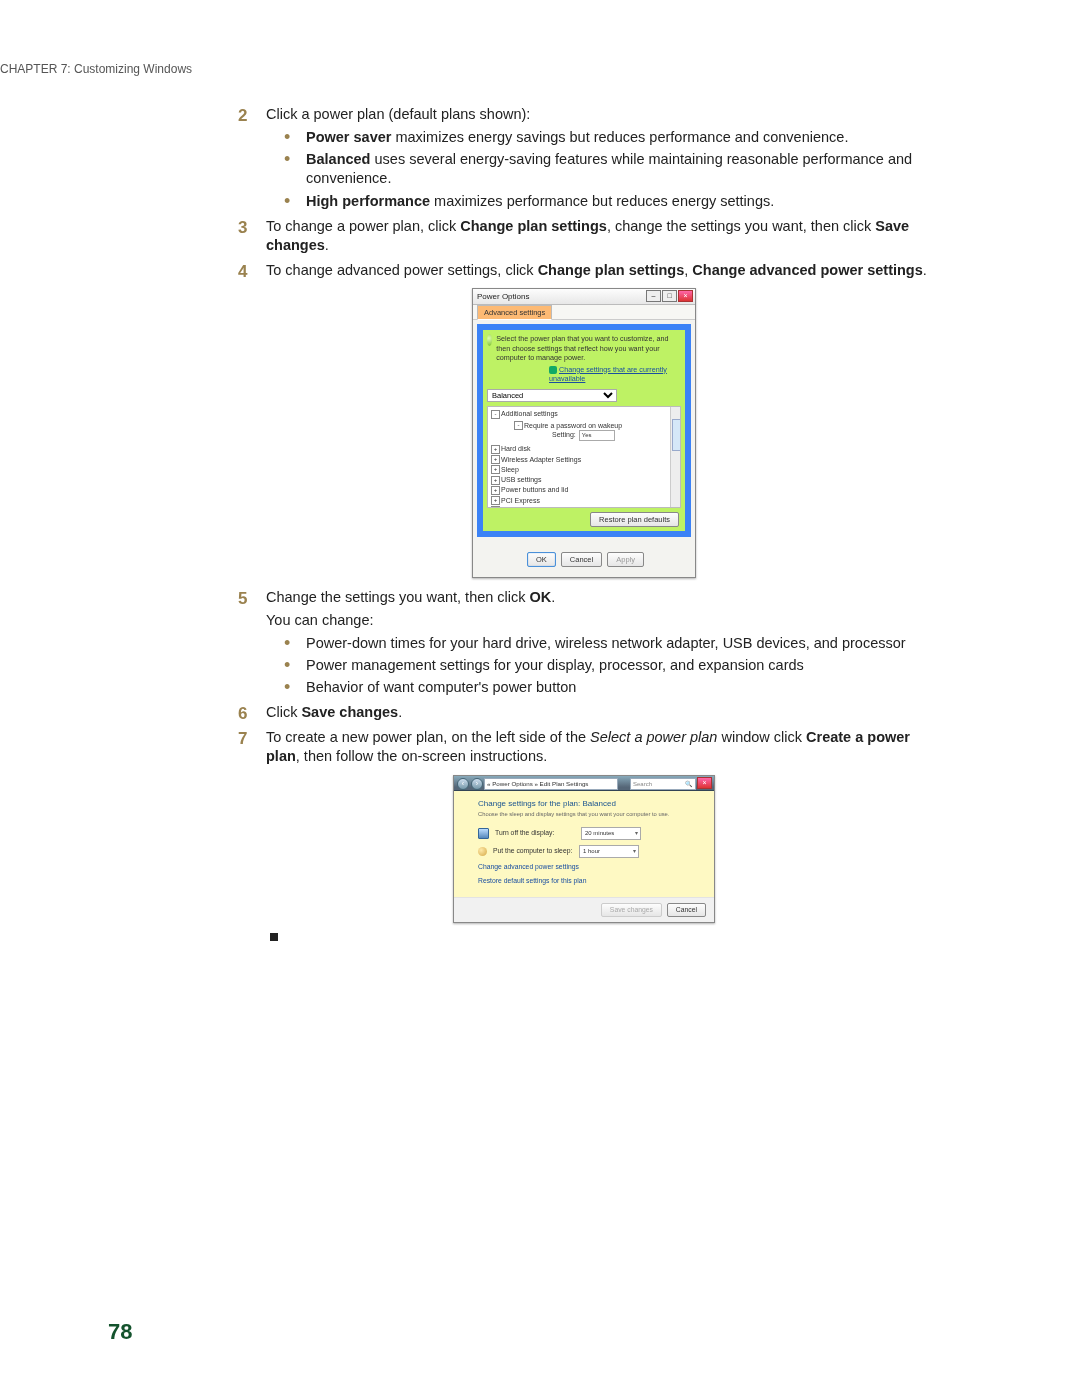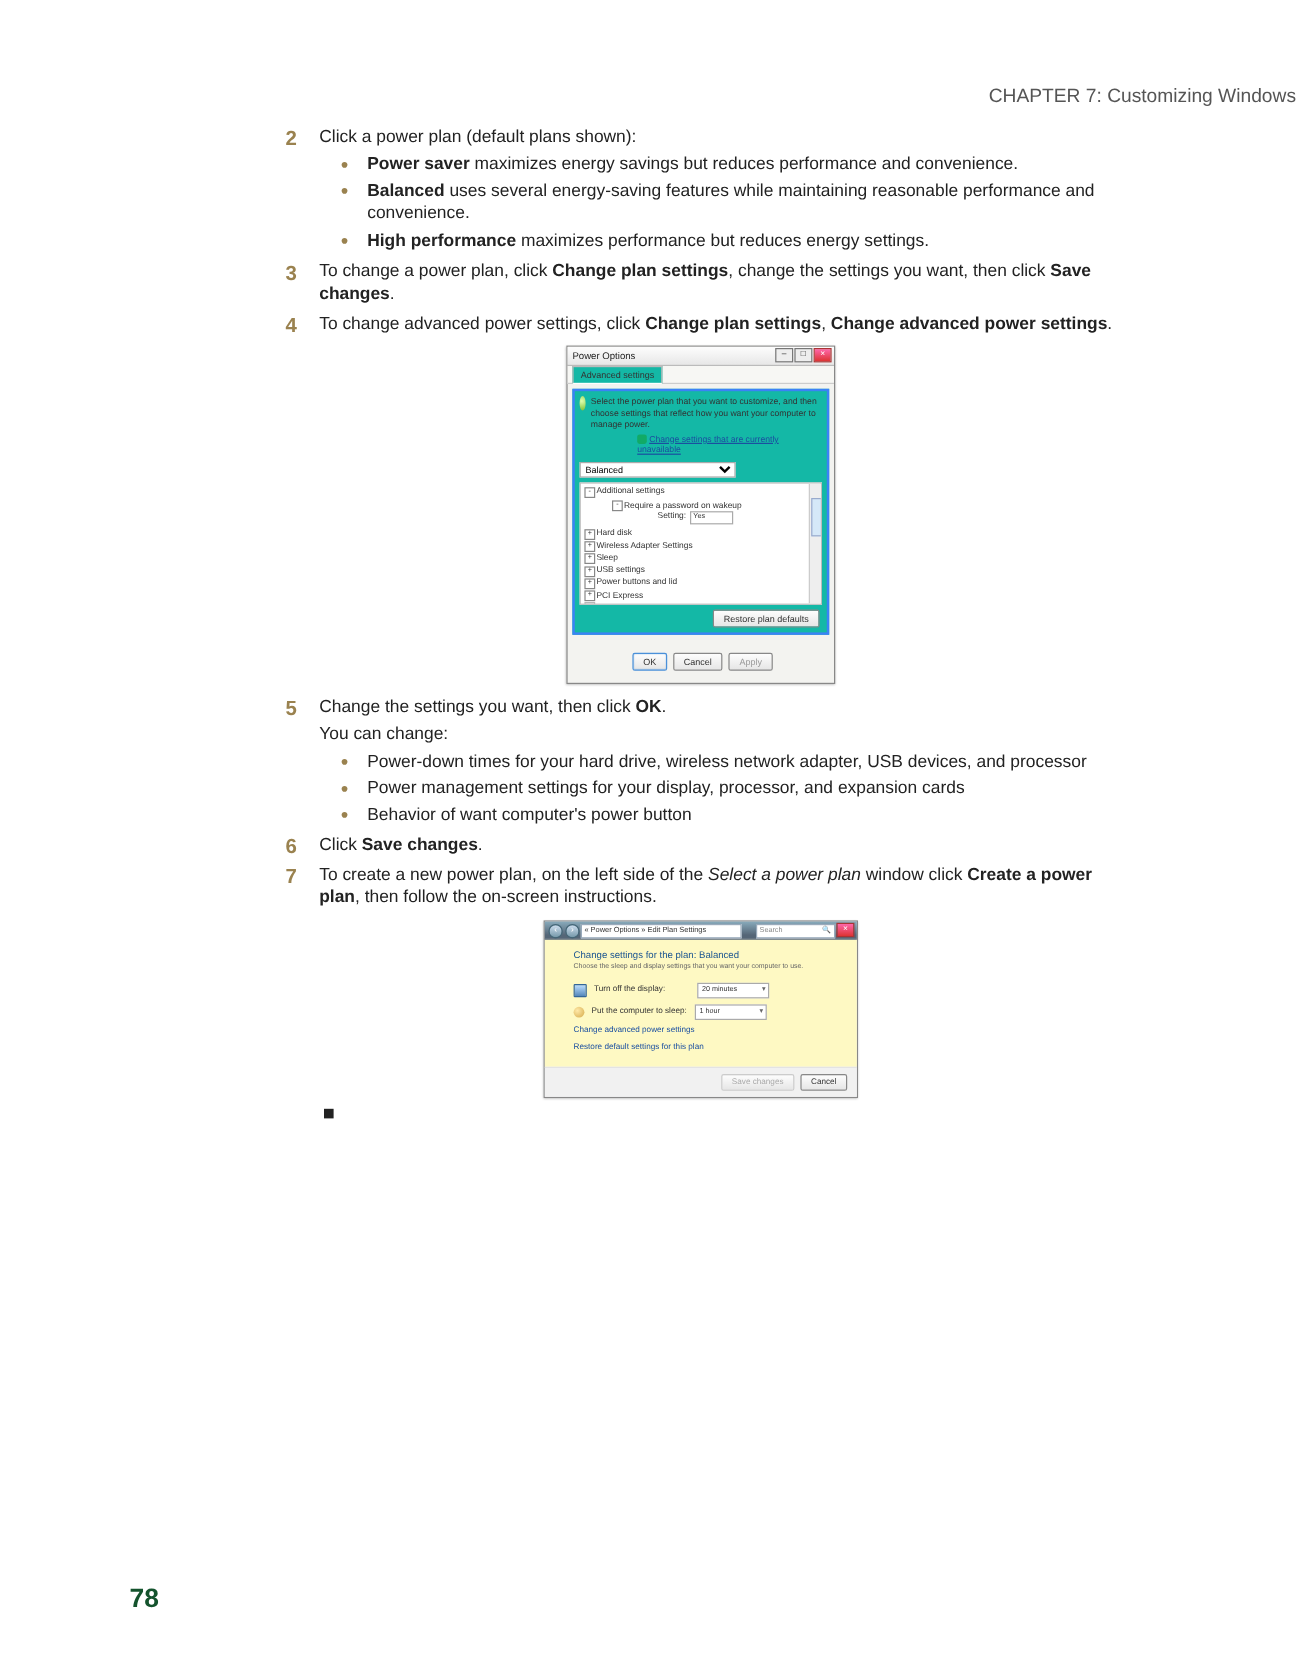--- a/index.html
+++ b/index.html
@@ -1,39 +1,39 @@
 <!DOCTYPE html>
 <html><head>
 <meta charset="utf-8">
 <style>
   html,body{margin:0;padding:0;background:#fff;}
   .page{width:1080px;height:1397px;position:relative;font-family:Verdana,Geneva,sans-serif;color:#222;}
-  .header{position:absolute;top:72px;left:0;width:100%;text-align:right;font-size:16px;color:#555;font-family:"Segoe UI",Arial,sans-serif;}
+  .header{position:absolute;top:62px;left:0;width:100%;text-align:left;font-size:12px;color:#555;font-family:"Segoe UI",Arial,sans-serif;}
   .content{position:absolute;top:105px;left:238px;width:692px;font-size:14.5px;line-height:1.32;}
   ol.steps{list-style:none;margin:0;padding:0;}
   ol.steps>li{position:relative;padding-left:28px;margin-bottom:6px;}
   ol.steps>li>.num{position:absolute;left:0;top:0;font-weight:bold;color:#9a824f;font-size:17px;font-family:"Segoe UI",Arial,sans-serif;}
   ul.bul{list-style:none;margin:4px 0 4px 0;padding:0;}
   ul.bul>li{position:relative;padding-left:40px;margin:3px 0;}
   ul.bul>li:before{content:"•";position:absolute;left:18px;top:0;color:#9a824f;font-size:18px;line-height:1;}
   .bold{font-weight:bold;}
   .italic{font-style:italic;}
 
   
   .dlg1{width:222px;margin:8px auto 10px auto;border:1px solid #888;background:#f3f3f0;font-family:"Segoe UI",Tahoma,sans-serif;font-size:7.2px;color:#333;box-shadow:0 1px 2px rgba(0,0,0,.3);}
   .dlg1 .title{height:15px;background:linear-gradient(#fdfdfd,#e7e7e7);border-bottom:1px solid #bbb;position:relative;padding-left:4px;line-height:15px;font-size:8px;color:#222;}
   .dlg1 .winbtns{position:absolute;right:2px;top:1px;display:flex;gap:1px;}
   .dlg1 .wb{width:13px;height:10px;border:1px solid #777;background:#eee;font-size:7px;text-align:center;line-height:10px;}
   .dlg1 .wb.red{background:linear-gradient(#f6a,#d33);color:#fff;border-color:#a33;}
   .dlg1 .tabrow{height:14px;background:#f7f7f4;border-bottom:1px solid #ccc;}
-  .dlg1 .tab{display:inline-block;height:13px;border:1px solid #bbb;border-bottom:1px solid #fff;background:#14b8a6;padding:0 6px;line-height:13px;margin-left:4px;font-size:7.5px;}
-  .dlg1 .body{background:#14b8a6;border:2px solid #3b82f6;margin:4px;padding:4px;}
+  .dlg1 .tab{display:inline-block;height:13px;border:1px solid #bbb;border-bottom:1px solid #fff;background:#fdba74;padding:0 6px;line-height:13px;margin-left:4px;font-size:7.5px;}
+  .dlg1 .body{background:#bef264;border:6px solid #3b82f6;margin:4px;padding:4px;}
   .dlg1 .info{display:flex;gap:4px;align-items:flex-start;}
   .dlg1 .info .bulb{width:12px;height:12px;border-radius:50%;background:radial-gradient(circle at 35% 35%,#dfffb0,#7bbf2e);}
-  .dlg1 .link{color:#1a4fa0;text-decoration:underline;display:block;margin-top:2px;padding-left:48px;}
+  .dlg1 .link{color:#1a4fa0;text-decoration:underline;margin-left:14px;display:block;margin-top:2px;padding-left:48px;}
   .dlg1 .shield{width:8px;height:8px;display:inline-block;background:#1a6; border-radius:2px;margin-right:2px;vertical-align:middle;}
   .dlg1 .sel{margin:5px 0 4px 0;}
   .dlg1 select{font-size:7.5px;width:130px;height:13px;border:1px solid #aaa;background:#fff;}
   .dlg1 .tree{border:1px solid #bbb;height:100px;overflow:hidden;position:relative;background:#fff;}
   .dlg1 .tree ul{list-style:none;margin:0;padding:2px 3px;}
   .dlg1 .tree li{padding:0.5px 0 0.5px 10px;position:relative;font-size:7px;}
   .dlg1 .tree .tgl{position:absolute;left:0;top:1px;width:7px;height:7px;border:1px solid #888;font-size:6px;text-align:center;line-height:6px;background:#fff;}
   .dlg1 .tree li li{padding-left:20px;}
   .dlg1 .tree li li .tgl{left:10px;}
   .dlg1 .tree .sub{padding-left:28px;}

